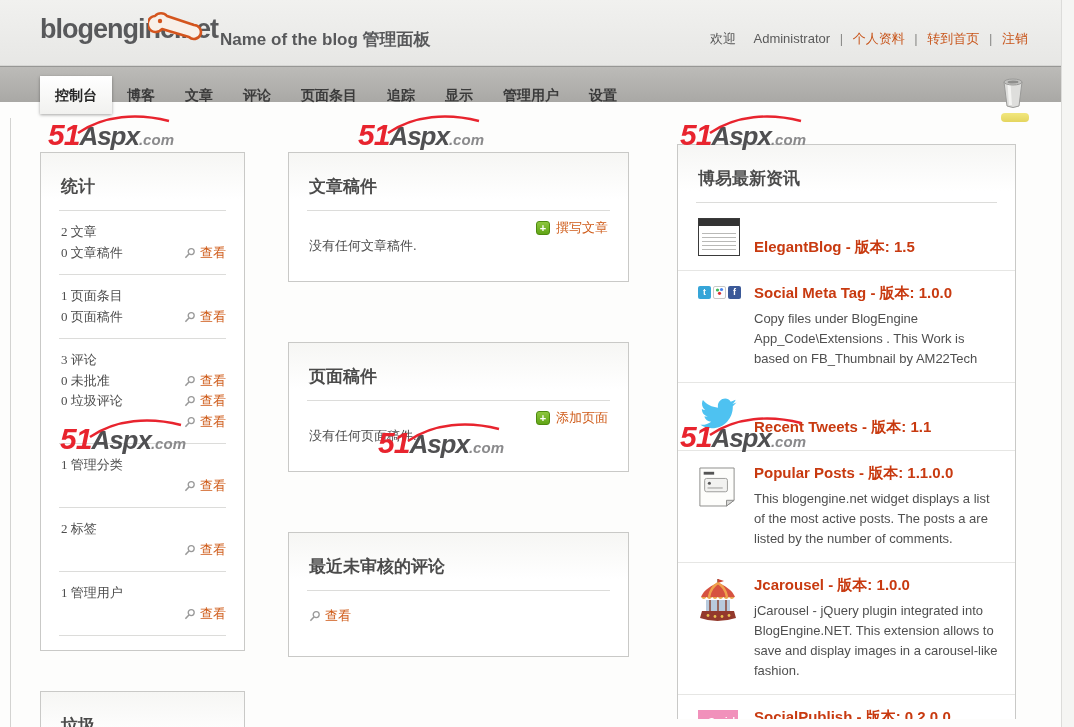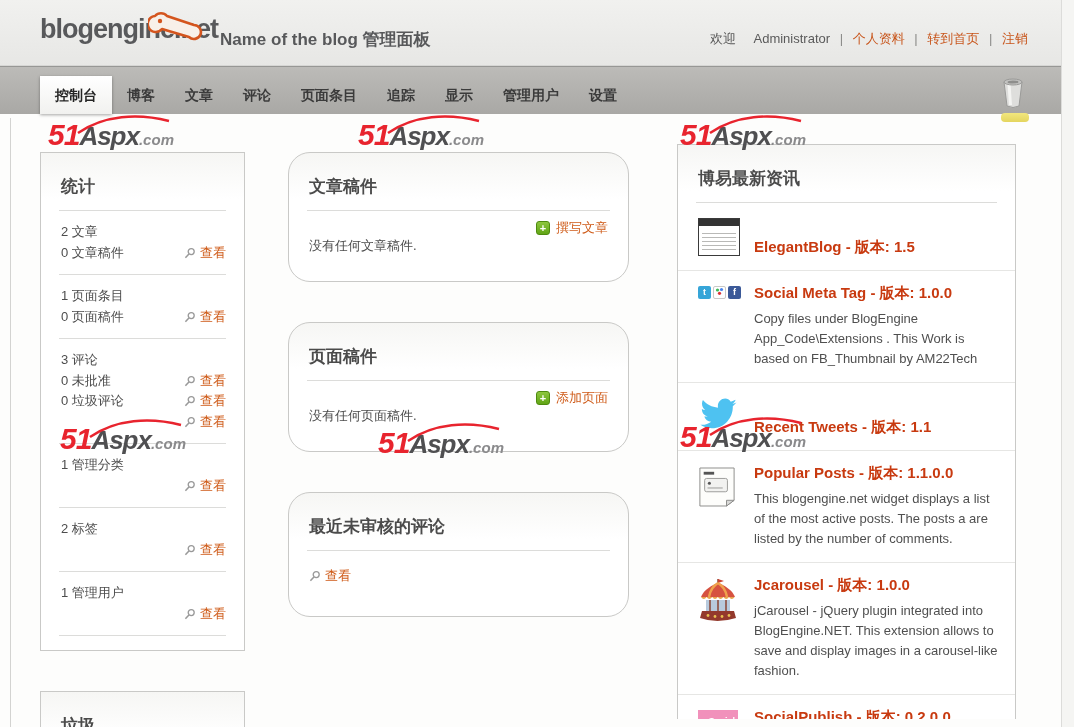--- a/index.html
+++ b/index.html
@@ -12,21 +12,21 @@
     background:linear-gradient(#f1f1ef,#e7e7e5); border-bottom:1px solid #d6d6d4; }
   .logo { position:absolute; left:40px; top:14px; font-size:27px; font-weight:bold;
     color:#58595b; letter-spacing:-1px; }
   .wrench { position:absolute; left:148px; top:4px; }
   .blog-title { position:absolute; left:220px; top:28px; font-size:17px; font-weight:bold; color:#57585a; }
   .userbar { position:absolute; right:46px; top:30px; font-size:13px; color:#5a5a5a; white-space:nowrap; }
   .userbar a { color:#c8551b; text-decoration:none; }
   .userbar .sep { color:#8a8a88; padding:0 6px; }
 
   
-  .nav { position:absolute; left:0; top:66px; width:1074px; height:48px;
+  .nav { position:absolute; left:0; top:66px; width:1074px; height:36px;
     background:linear-gradient(#bcbbb8,#a9a8a5); border-top:1px solid #979795; }
   .tabs { position:absolute; left:40px; top:0; height:52px; display:flex; align-items:flex-end; }
   .tab { height:38px; line-height:38px; margin-bottom:5px; padding:0 15px;
     font-size:14px; font-weight:bold; color:#3b3b3b; cursor:pointer; white-space:nowrap; }
   .tab.active { background:linear-gradient(#ffffff,#f1f1ef); color:#252525;
     box-shadow:0 1px 3px rgba(0,0,0,.35); }
   .nav-trash { position:absolute; right:48px; top:10px; width:26px; height:32px; cursor:pointer; }
   .yellow-marker { position:absolute; left:1001px; top:113px; width:28px; height:9px;
     border-radius:4px; background:linear-gradient(#f2e77e,#e4d55e); z-index:40; }
 
@@ -42,35 +42,35 @@
   .wm .n51 { color:#e8242e; font-size:30px; letter-spacing:-1px; }
   .wm .aspx { color:#4f4f51; font-size:26px; letter-spacing:-1px; }
   .wm .com { color:#8a8a8c; font-size:15px; }
   .wm svg { position:absolute; left:28px; top:-5px; }
 
   
   .panel { background:linear-gradient(#f6f6f4, #ffffff 46px); border:1px solid #c9c9c7; }
   .panel-title { font-size:17px; font-weight:bold; color:#4b4b4b; padding:22px 20px 12px; }
   .pdivider { border-top:1px solid #dcdcda; margin:0 18px; }
 
-  .col-left  { position:absolute; left:40px;  top:152px; width:205px; height:575px; overflow:hidden; }
+  .col-left  { position:absolute; left:40px;  top:152px; width:205px; height:575px; overflow:hidden;font-family:Liberation Serif, serif; }
   .col-mid   { position:absolute; left:288px; top:152px; width:341px; }
   .col-right { position:absolute; left:677px; top:144px; width:339px; height:575px; overflow:hidden; }
 
   
   .stat-group { padding:11px 18px 11px 20px; }
   .stat-row { display:flex; justify-content:space-between; align-items:center;
     line-height:20.5px; font-size:13px; color:#4d4d4d; }
   .view-link { display:inline-flex; align-items:center; gap:4px; color:#cf5c1a;
     font-size:13px; text-decoration:none; font-weight:normal;justify-content:flex-end; }
   .stats-bottom { height:14px; }
   .trash-panel { margin-top:40px; min-height:80px; }
 
   
-  .mid-panel { margin-bottom:40px;border-radius:22px; }
+  .mid-panel { margin-bottom:60px; }
   .mid-body { position:relative; padding:6px 20px 26px; }
   .action-link { position:absolute; right:20px; top:8px; display:inline-flex;
     align-items:center; gap:6px; color:#cf5c1a; font-size:13px; text-decoration:none; }
   .plus-icon { display:inline-block; width:14px; height:14px; border-radius:3px;
     background:linear-gradient(#8dc63f,#61a515); border:1px solid #4e8c0e;
     color:#fff; font-size:11px; font-weight:bold; line-height:12px; text-align:center; }
   .empty-text { margin-top:20px; font-size:13px; color:#4d4d4d; }
   .comments-body { padding:16px 20px 30px; }
 
   

